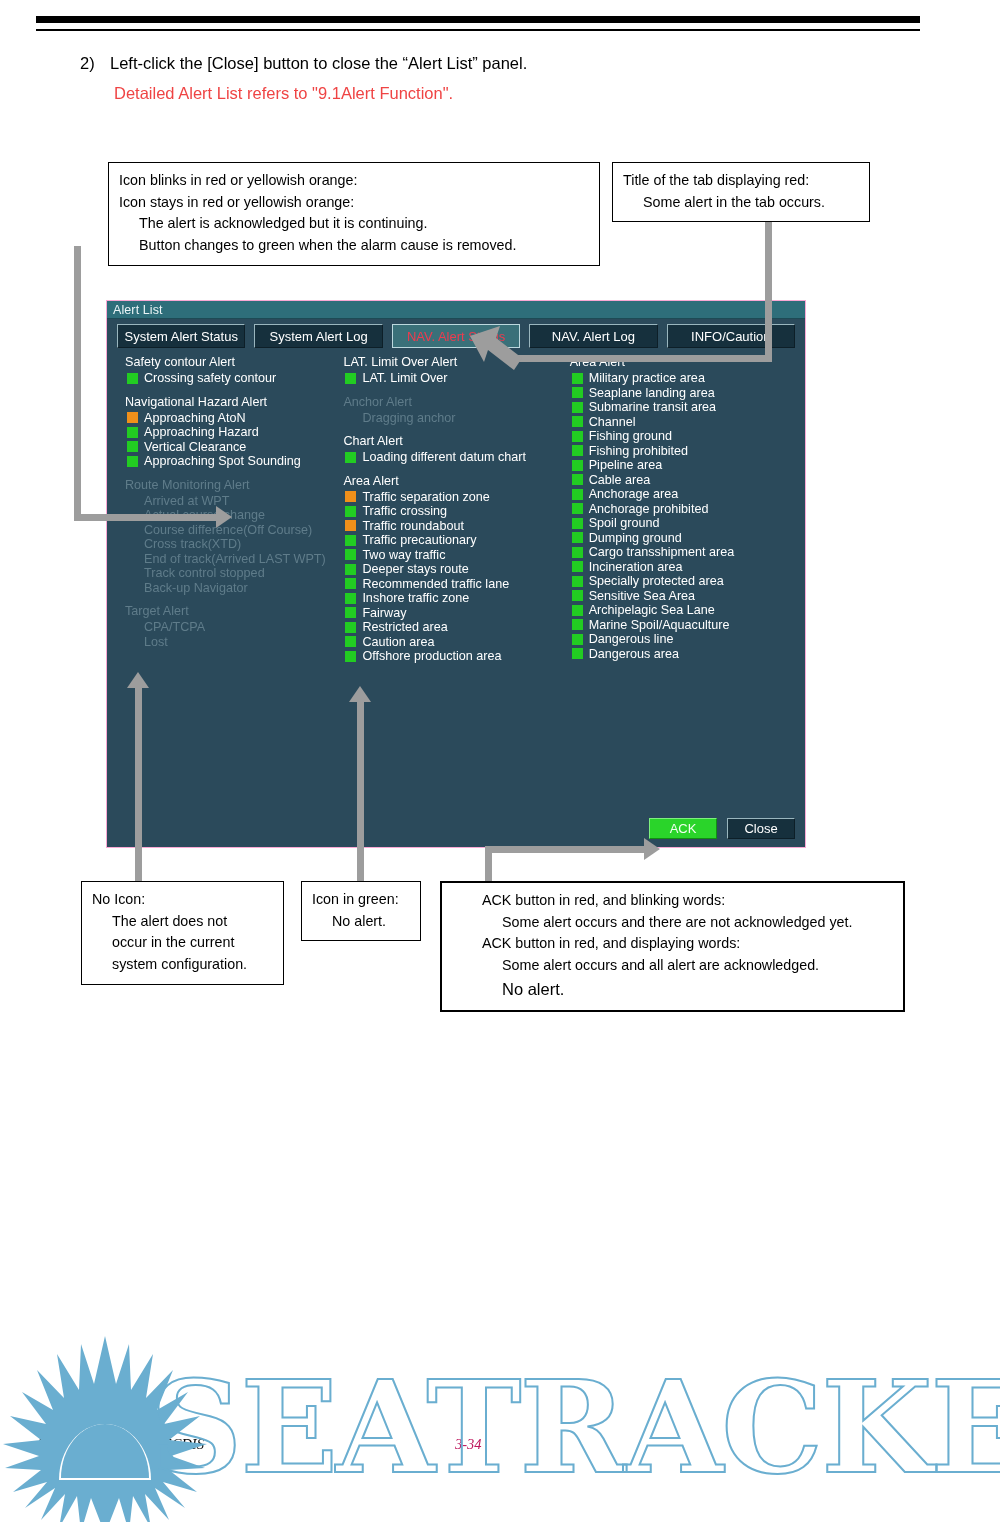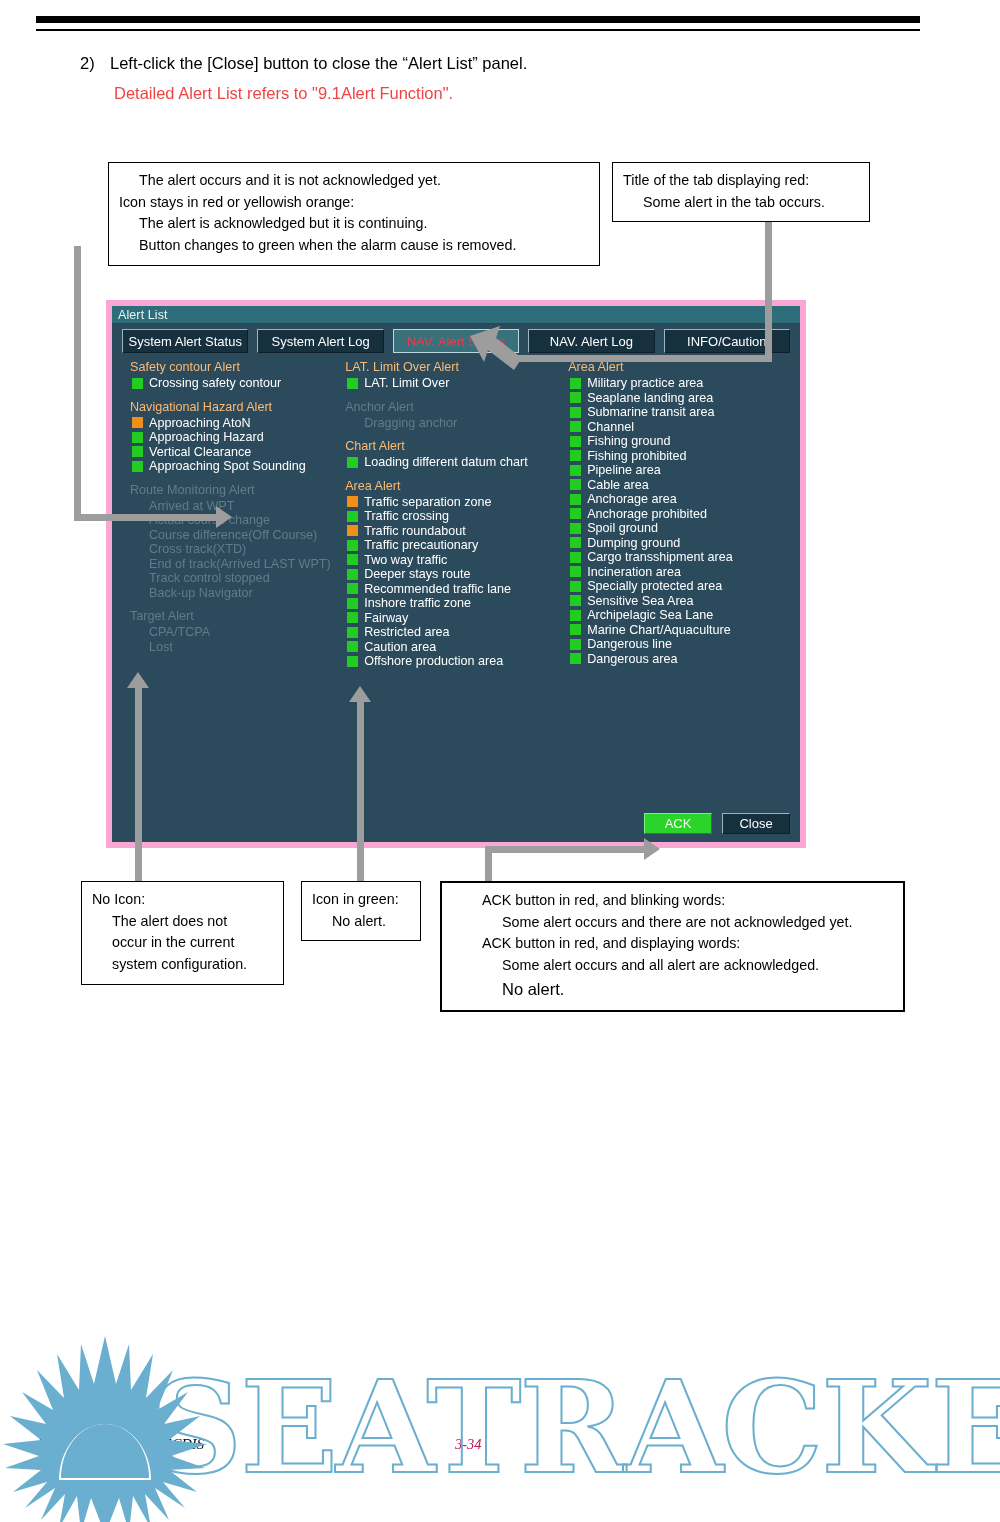--- a/index.html
+++ b/index.html
@@ -60,21 +60,21 @@
     border-bottom: 11px solid transparent;
     border-left: 16px solid #9d9d9d;
     z-index: 13;
   }
 
   
   #alert-panel {
     position: absolute; left: 106px; top: 300px;
     width: 700px; height: 548px;
     background: #2b4a5b;
-    border: 6px solid #f9a8d4;
+    border: 1px solid #f9a8d4;
     z-index: 5;
   }
   #panel-titlebar {
     height: 18px; background: #2e6e7a;
     border-bottom: 1px solid #1d4a55;
     display: flex; align-items: center;
     padding-left: 6px;
   }
   #panel-title { font-size: 12.5px; color: #eaf4f6; letter-spacing: .1px; }
 
@@ -92,21 +92,21 @@
   }
   .tab.active { background: #3a7079; border-color: #bcd8de; color: #ef3b4e; }
 
   #columns { display: flex; padding: 7px 0 0 0; }
   .col { position: relative; }
   #col1 { width: 232px; padding-left: 18px; }
   #col2 { width: 232px; padding-left: 5px; }
   #col3 { width: 236px; padding-left: 0px; }
 
   .grp-head {
-    font-size: 12.6px; color: #fdba74; margin-top: 9px; margin-bottom: 2px;
+    font-size: 12.6px; color: #ffffff; margin-top: 9px; margin-bottom: 2px;
     white-space: nowrap;
   }
   .grp-head.dim { color: #5f7c8a; }
   .grp-head.first { margin-top: 0; }
 
   .item { display: flex; align-items: center; height: 14.5px; white-space: nowrap; }
   .swatch { width: 11px; height: 11px; flex: 0 0 11px; margin-right: 6px; margin-left: 2px; }
   .swatch.none { background: transparent; }
   .item .lbl { font-size: 12.6px; color: #ffffff; }
   .item.dim .lbl { color: #5f7c8a; }
@@ -177,21 +177,21 @@
   <div class="arrow-up" style="left:127px; top:672px;"></div>
 
   <div class="gl" style="left:357px; top:700px; width:7px; height:182px;"></div>
   <div class="arrow-up" style="left:349px; top:686px;"></div>
 
   <div class="gl" style="left:485px; top:846px; width:7px; height:36px;"></div>
   <div class="gl" style="left:485px; top:846px; width:162px; height:7px;"></div>
   <div class="arrow-right" style="left:644px; top:838px;"></div>
 
   <div class="callout" id="callout-icon-colors">
-    <div class="ind">The alert occurs and it is not acknowledged yet.</div>
+    <div>Icon blinks in red or yellowish orange:</div>
     <div>Icon stays in red or yellowish orange:</div>
     <div class="ind">The alert is acknowledged but it is continuing.</div>
     <div class="ind">Button changes to green when the alarm cause is removed.</div>
   </div>
 
   <div class="callout" id="callout-tab-title">
     <div>Title of the tab displaying red:</div>
     <div class="ind">Some alert in the tab occurs.</div>
   </div>
 
@@ -432,21 +432,21 @@
           <div class="item">
             <span class="swatch" style="background: rgb(34, 204, 34);"></span>
             <span class="lbl">Sensitive Sea Area</span>
           </div>
           <div class="item">
             <span class="swatch" style="background: rgb(34, 204, 34);"></span>
             <span class="lbl">Archipelagic Sea Lane</span>
           </div>
           <div class="item">
             <span class="swatch" style="background: rgb(34, 204, 34);"></span>
-            <span class="lbl">Marine Chart/Aquaculture</span>
+            <span class="lbl">Marine Spoil/Aquaculture</span>
           </div>
           <div class="item">
             <span class="swatch" style="background: rgb(34, 204, 34);"></span>
             <span class="lbl">Dangerous line</span>
           </div>
           <div class="item">
             <span class="swatch" style="background: rgb(34, 204, 34);"></span>
             <span class="lbl">Dangerous area</span>
           </div>
         </div>

